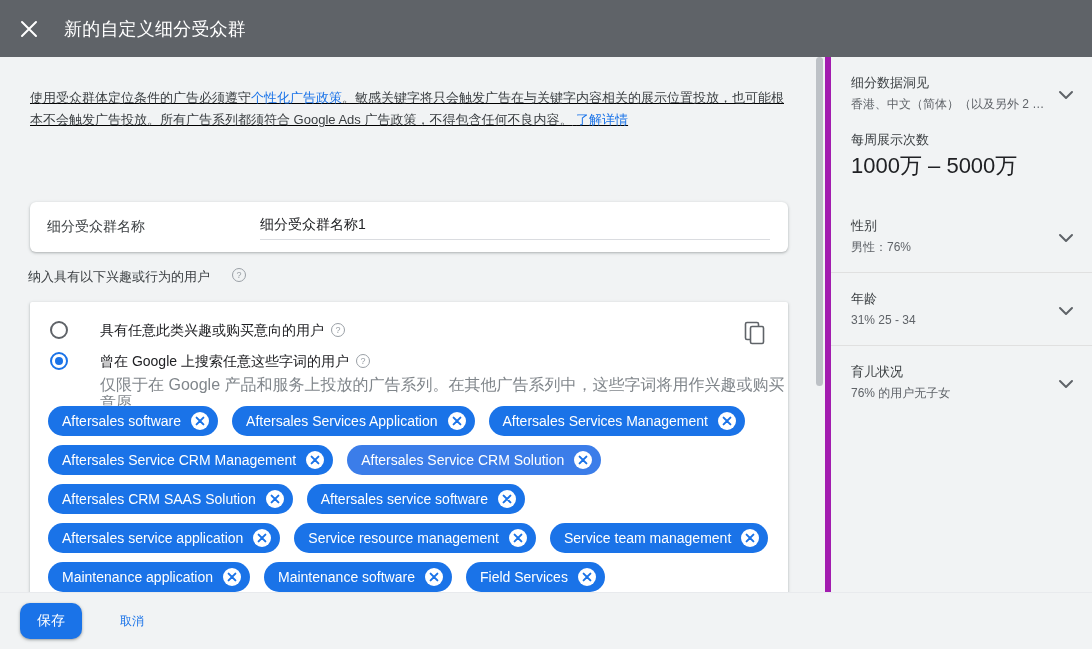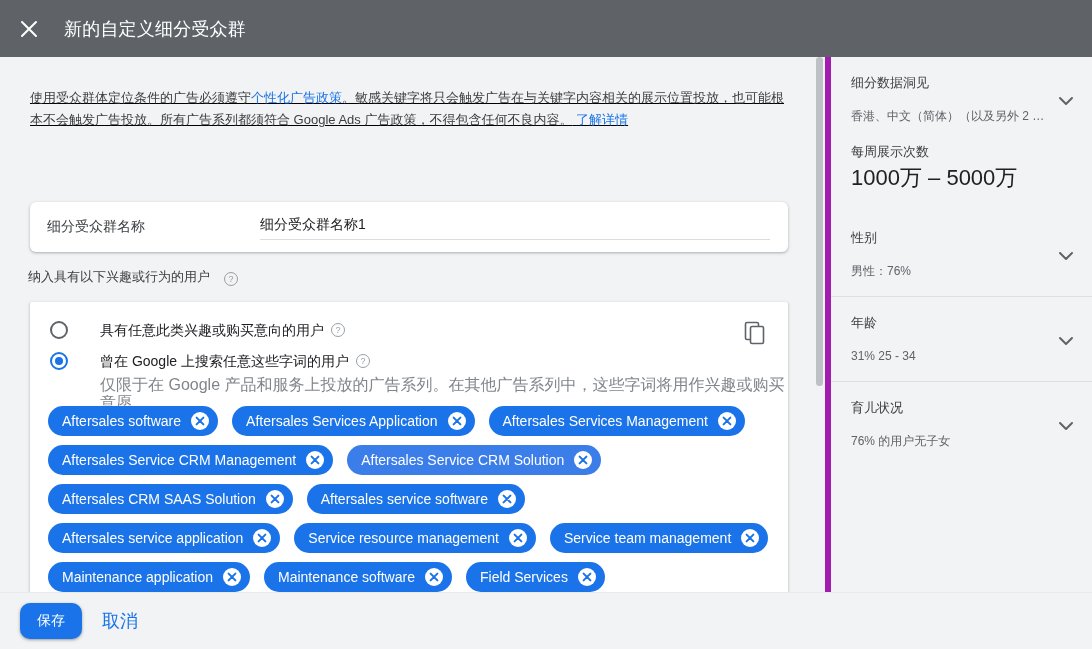--- a/index.html
+++ b/index.html
@@ -92,21 +92,21 @@
     color: #202124;
     font-family: "Liberation Sans", "DejaVu Sans", sans-serif;
     padding: 0 0 6px 0;
     background: transparent;
   }
 
   
   .sec-heading {
     position: absolute; left: 28px; top: 211px;
     font-size: 13px; color: #3c4043;
-    display: flex; align-items: flex-end; gap: 14px;
+    display: flex; align-items: flex-start; gap: 22px;
   }
 
   
   .opt-card {
     position: absolute; left: 30px; top: 245px;
     width: 758px; height: 348px;
     background: #ffffff;
     border-radius: 2px;
     box-shadow: 0 1px 2px rgba(60,64,67,.25), 0 1px 3px 1px rgba(60,64,67,.10);
     overflow: hidden;
@@ -207,21 +207,21 @@
   }
   .side-sec {
     padding: 17px 20px 16px 20px;
     position: relative;
     cursor: pointer;
   }
   .side-sec + .side-sec { border-top: 1px solid #e0e0e0; }
   .side-title { font-size: 13px; color: #3c4043; line-height: 18px; }
   .side-sub {
     font-size: 12px; color: #5f6368;
-    margin-top: 15px; line-height: 18px;
+    margin-top: 3px; line-height: 18px;
     max-width: 205px; overflow: hidden;
     text-overflow: ellipsis; white-space: nowrap;
   }
   .chev {
     position: absolute; right: 18px; top: 50%;
     margin-top: -6px;
     cursor: pointer;
   }
   .imp-block { padding: 2px 20px 20px 20px; }
   .imp-label { font-size: 13px; color: #3c4043; }
@@ -239,23 +239,23 @@
     margin-left: 20px;
     height: 36px; min-width: 62px;
     background: #1a73e8; color: #fff;
     border: 0; border-radius: 10px;
     font-size: 14px; cursor: pointer;
     font-family: "Liberation Sans", "DejaVu Sans", sans-serif;
     box-shadow: 0 1px 2px rgba(60,64,67,.3), 0 1px 3px 1px rgba(60,64,67,.15);
     padding: 0 14px;
   }
   .cancel-btn {
-    margin-left: 14px;
+    margin-left: 32px;
     background: transparent; border: 0;
-    color: #1a73e8; font-size: 18px; cursor: pointer;
+    color: #1a73e8; font-size: 12px; cursor: pointer;
     font-family: "Liberation Sans", "DejaVu Sans", sans-serif;
     padding: 8px 6px;
     text-align: right;
   }
 </style>
 </head>
 <body>
 
 <div id="app">
 

